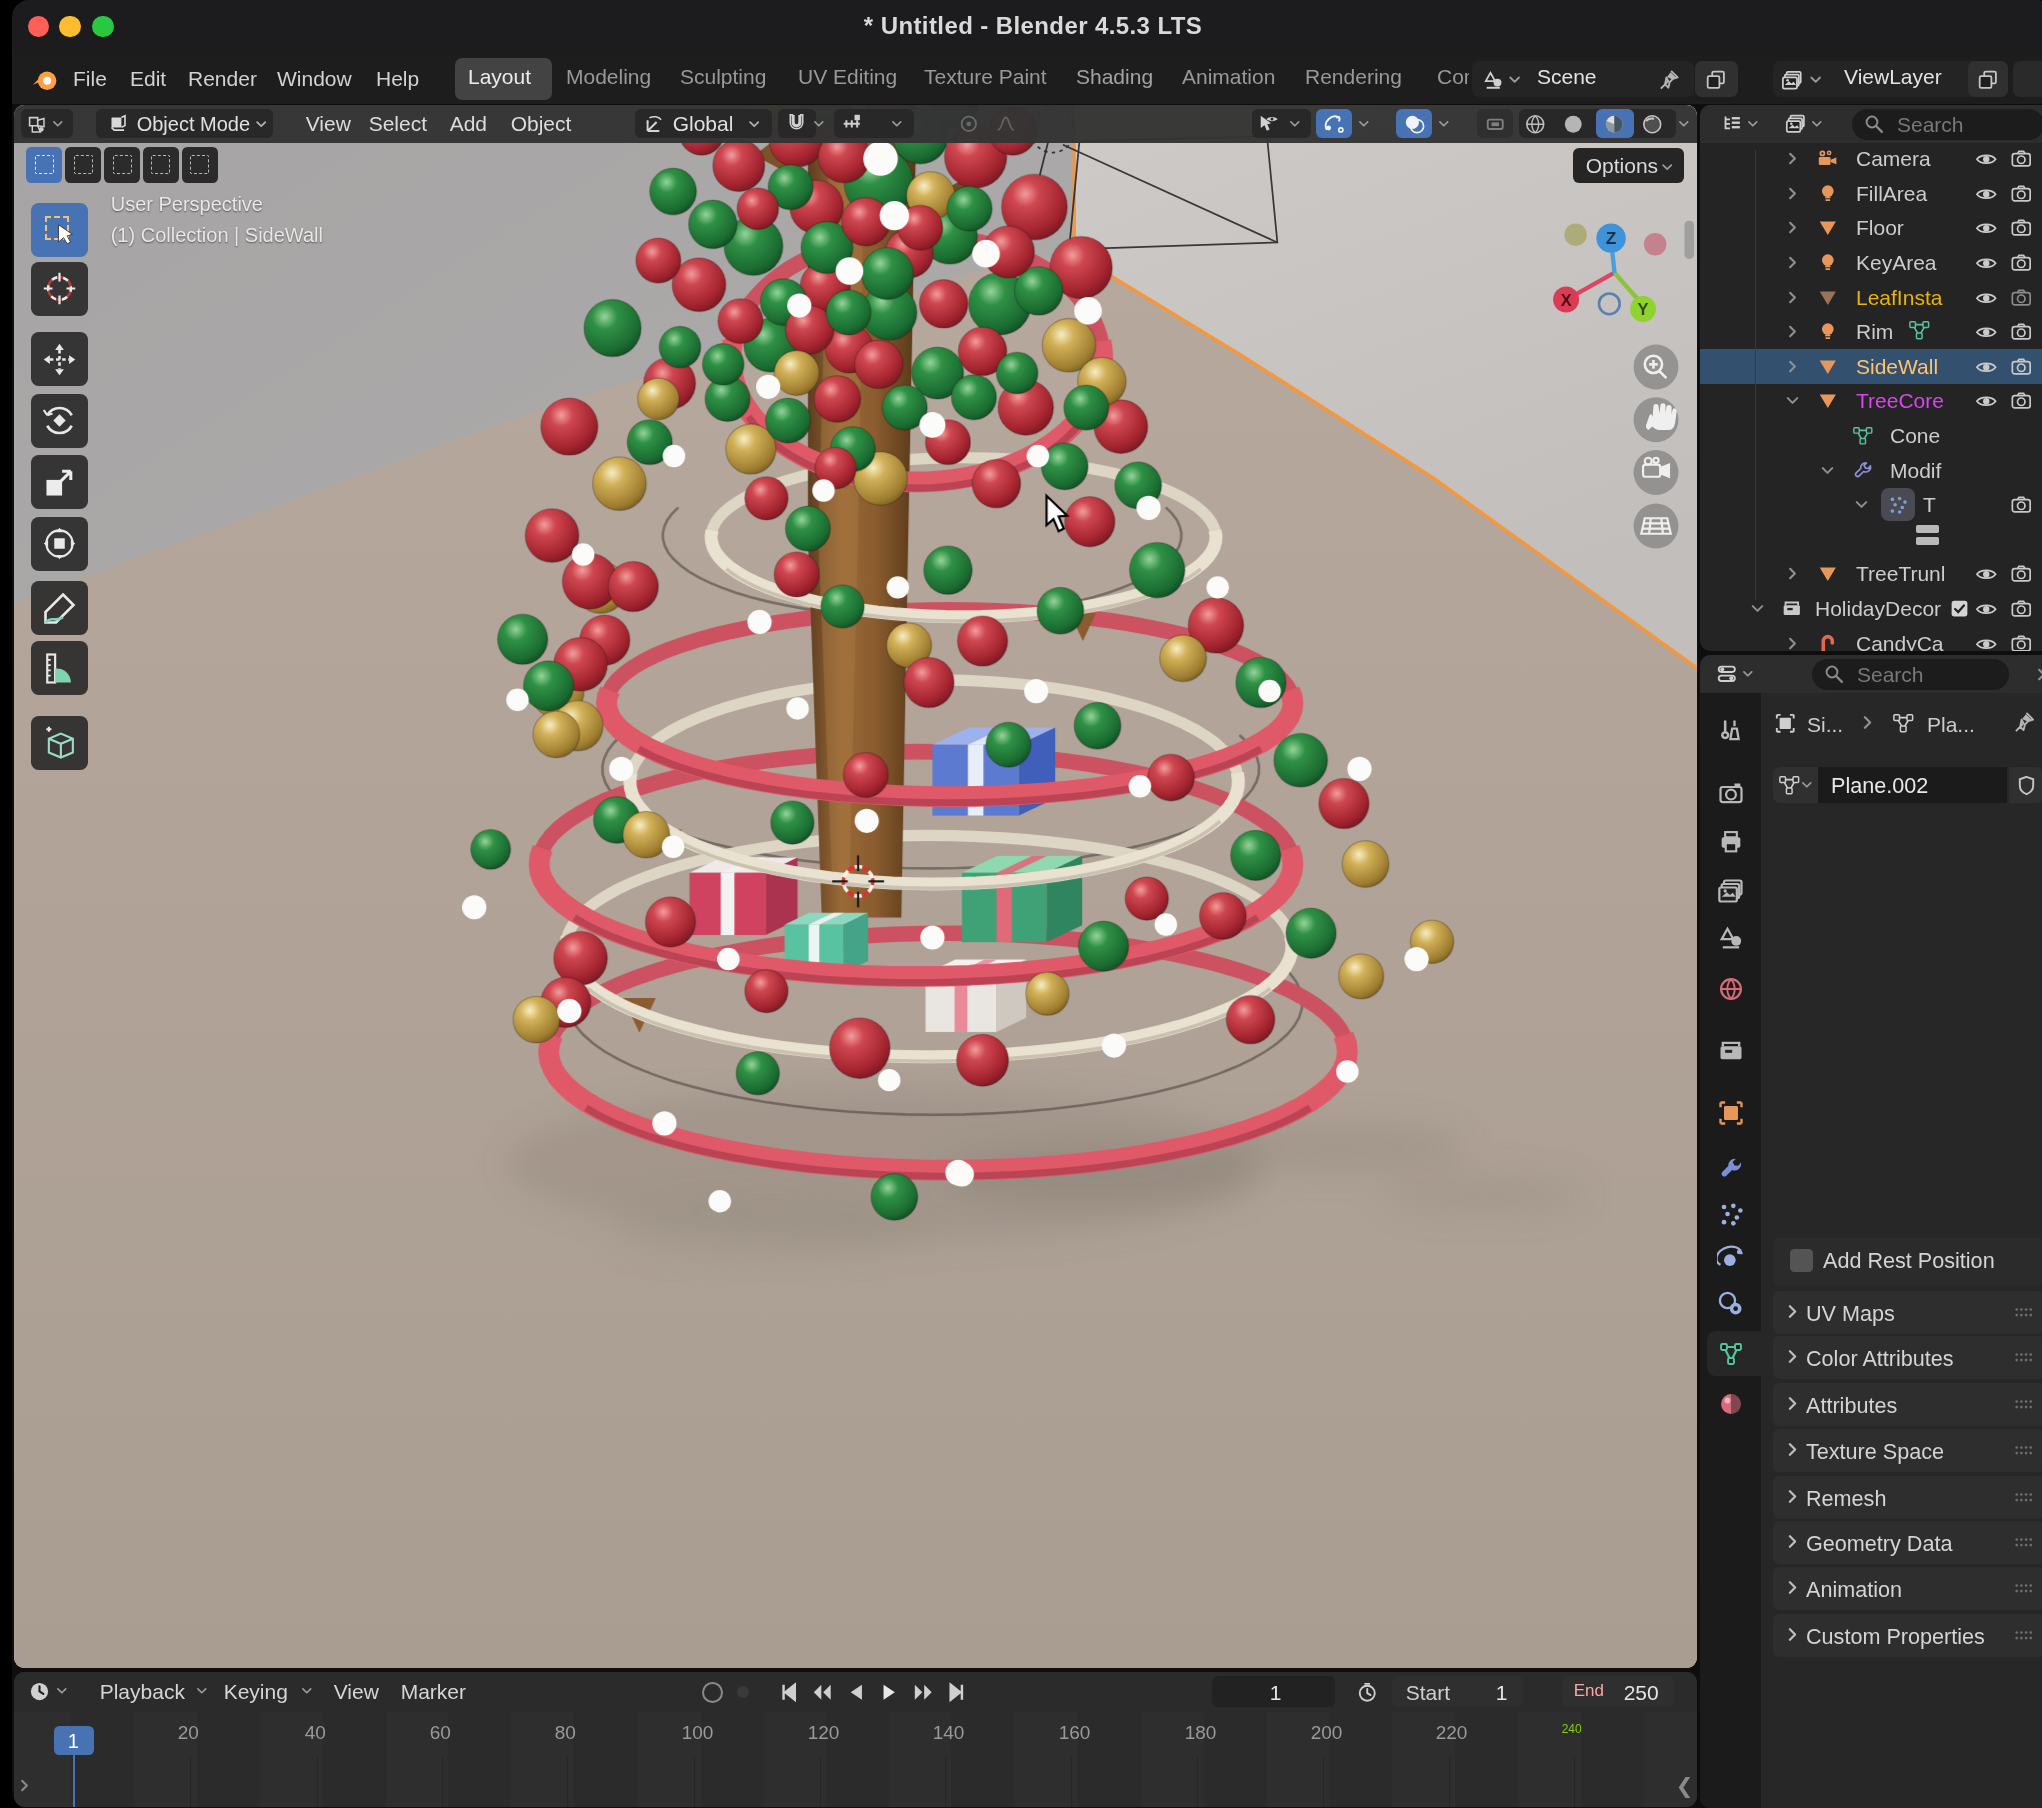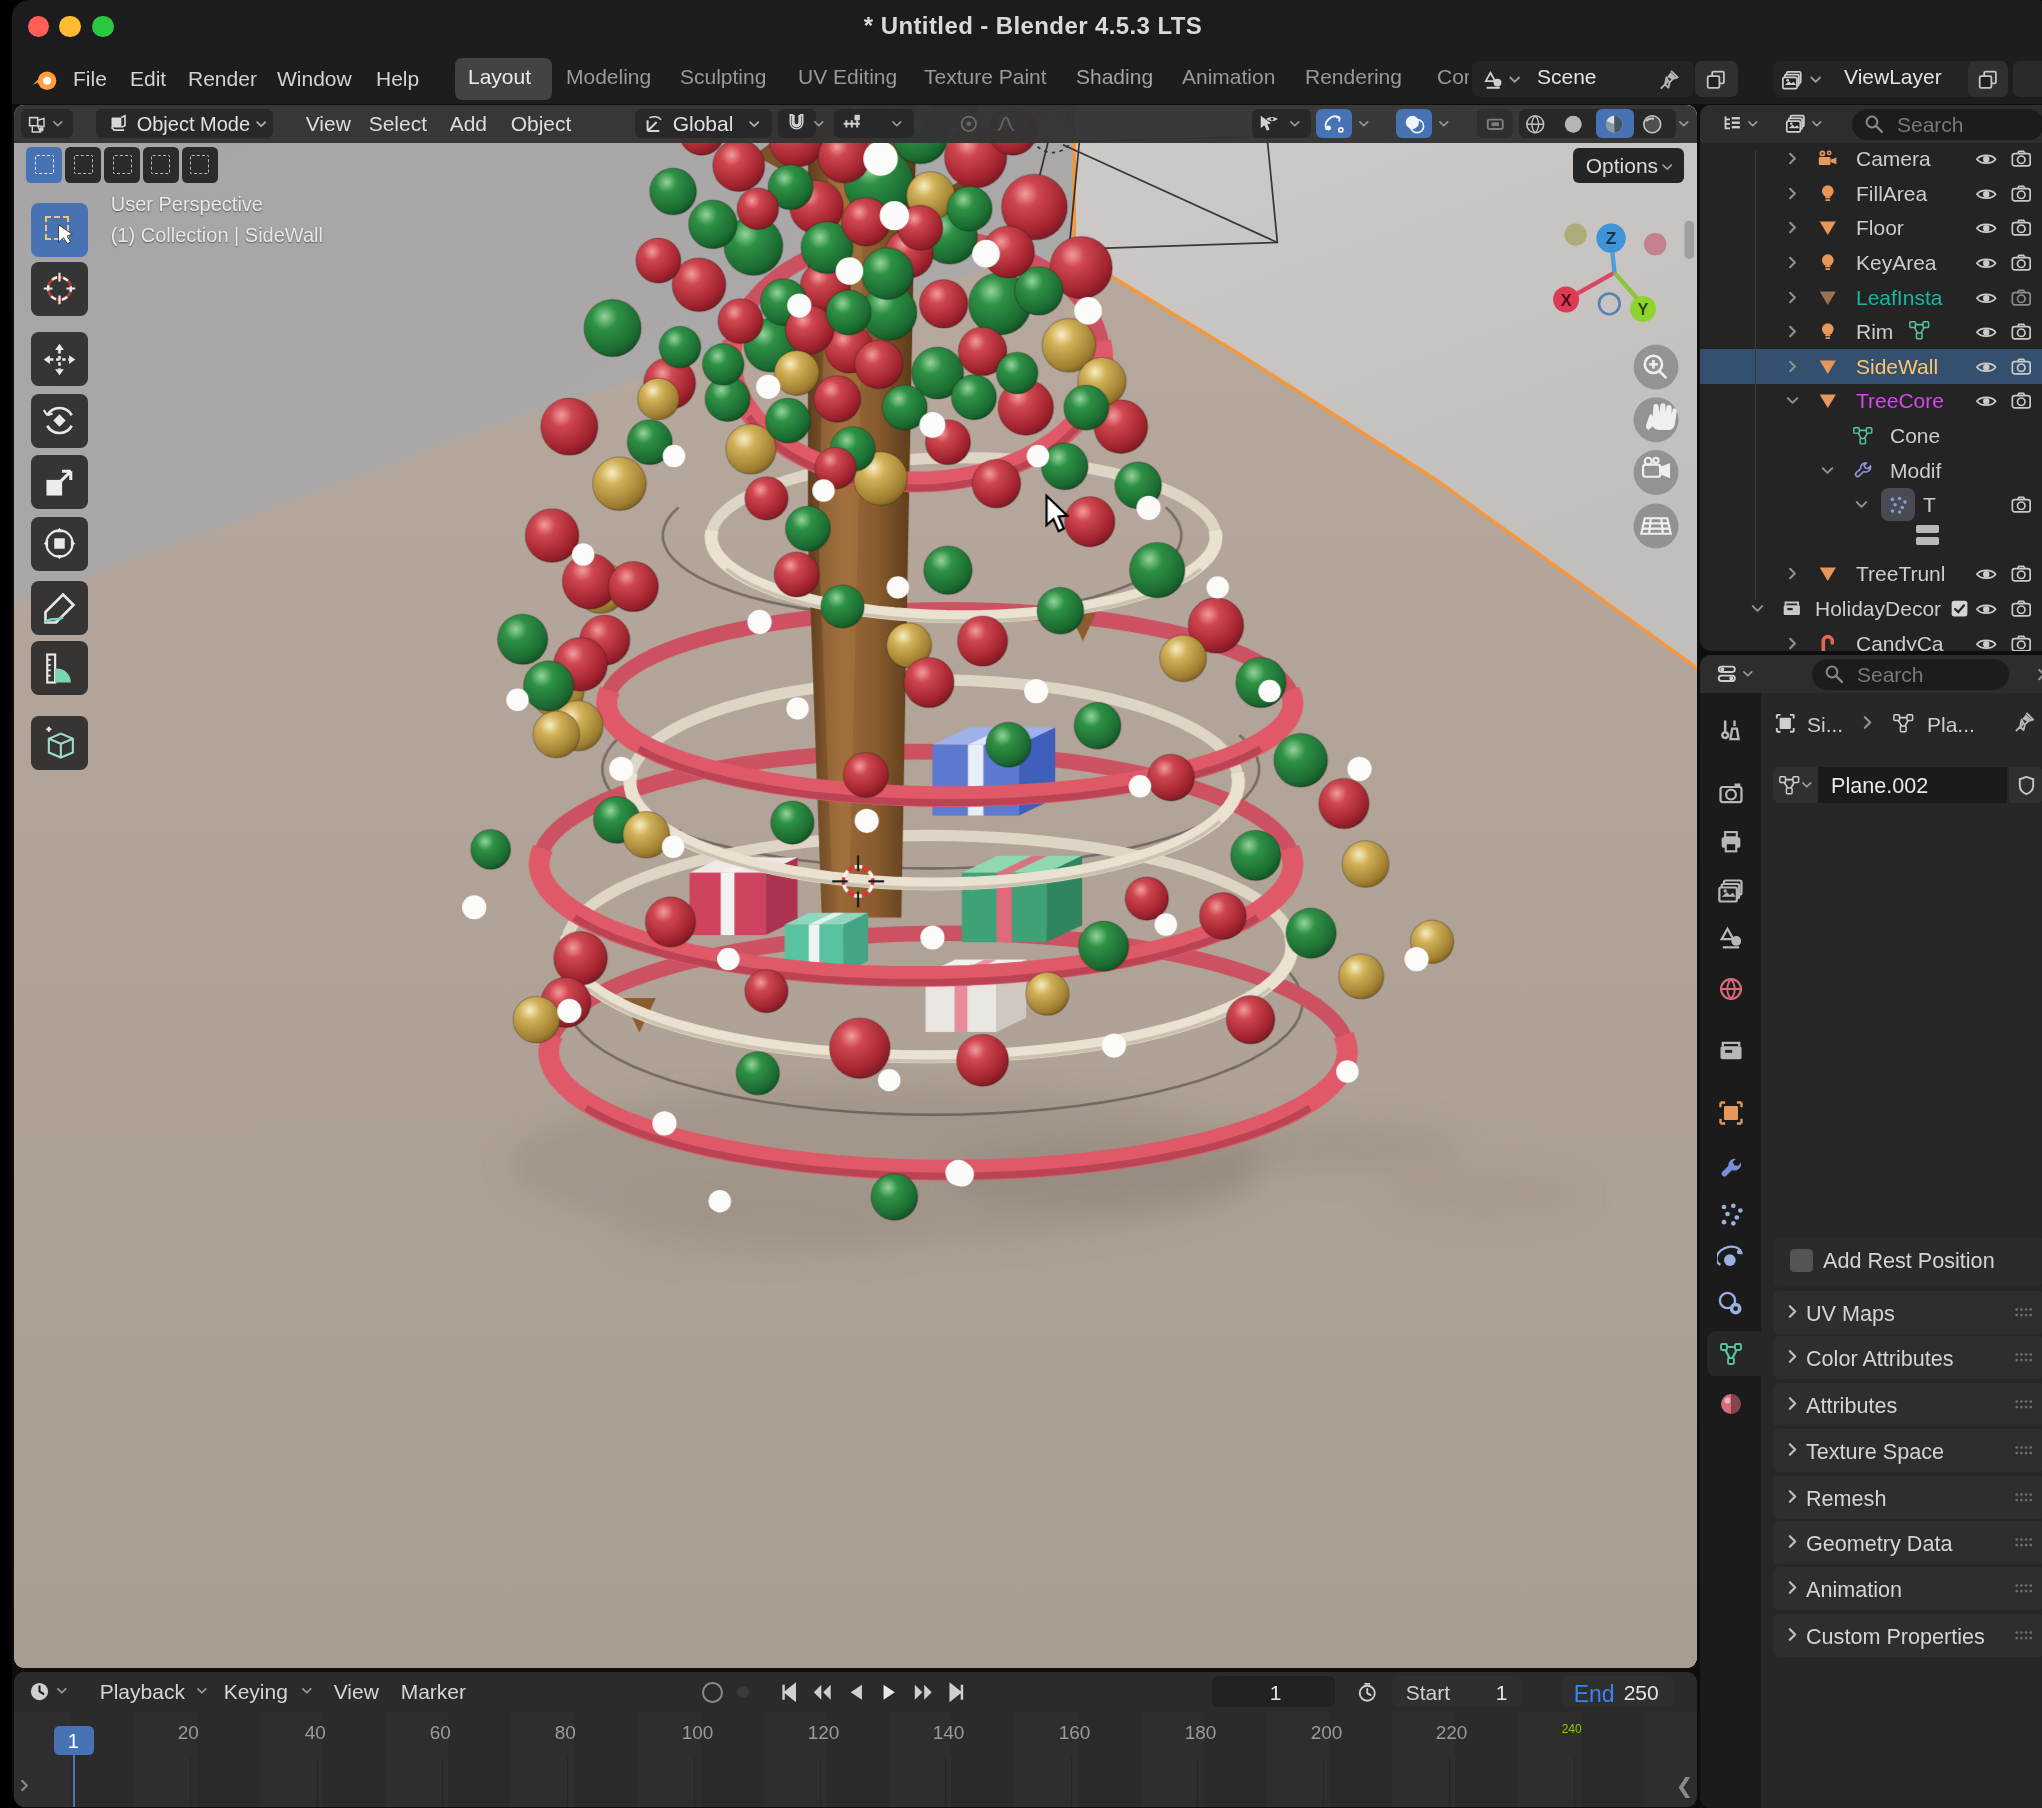--- a/index.html
+++ b/index.html
@@ -859,21 +859,21 @@
           <use href="#i-cam"></use>
         </svg>
       </div>
       <div class="orow" style="top:175px">
         <svg class="ic" style="left:83px;top:7.8px;width:19px;height:19px;color:#909090" viewBox="0 0 22 22" width="19" height="19">
           <use href="#i-chev-r"></use>
         </svg>
         <svg class="ic" style="left:117px;top:7px;width:21.6px;height:21.6px;color:#9a7355" viewBox="0 0 25 25" width="21.6" height="21.6">
           <use href="#i-mesh"></use>
         </svg>
-        <div class="lbl" style="left:156px;color:#14b8a6">LeafInsta</div>
+        <div class="lbl" style="left:156px;color:#eab308">LeafInsta</div>
         <svg class="ic" style="left:275px;top:7px;width:22.5px;height:22.5px;color:#c9c9c9" viewBox="0 0 26 26" width="22.5" height="22.5">
           <use href="#i-eye"></use>
         </svg>
         <svg class="ic" style="left:310px;top:7px;width:22.5px;height:22.5px;color:#8a8a8a" viewBox="0 0 26 26" width="22.5" height="22.5">
           <use href="#i-cam"></use>
         </svg>
       </div>
       <div class="orow" style="top:209px">
         <svg class="ic" style="left:83px;top:7.8px;width:19px;height:19px;color:#909090" viewBox="0 0 22 22" width="19" height="19">
           <use href="#i-chev-r"></use>
@@ -1209,21 +1209,21 @@
       </svg>
       <div class="abs" style="left:1198px;top:4.3px;width:123px;height:31px;background:#222;border-radius:6px"></div>
       <div class="t" style="left:1256px;top:8.6px;font-size:21px;color:#e5e5e5">1</div>
       <svg class="ic" style="left:1342px;top:8.6px;width:22.5px;height:22.5px;color:#cfcfcf" viewBox="0 0 26 26" width="22.5" height="22.5">
         <use href="#i-clock"></use>
       </svg>
       <div class="abs" style="left:1378px;top:4.3px;width:131px;height:31px;background:#2f2f2f;border-radius:6px"></div>
       <div class="t" style="left:1392px;top:8.6px;font-size:21px;color:#cfcfcf">Start</div>
       <div class="t" style="left:1482px;top:8.6px;font-size:21px;color:#e5e5e5">1</div>
       <div class="abs" style="left:1548px;top:4.3px;width:112px;height:31px;background:#2f2f2f;border-radius:6px"></div>
-      <div class="t" style="left:1560px;top:8.6px;font-size:23px;color:#3b82f6">End</div>
+      <div class="t" style="left:1560px;top:8.6px;font-size:17px;color:#fca5a5">End</div>
       <div class="t" style="left:1610px;top:8.6px;font-size:21px;color:#e5e5e5">250</div>
       <div class="abs" style="left:0;top:40px;width:1683px;height:95px;background:#2e2e2e"></div>
       <div class="abs" style="left:57px;top:40px;width:63px;height:95px;background:#2b2b2b"></div>
       <div class="abs" style="left:183px;top:40px;width:63px;height:95px;background:#2b2b2b"></div>
       <div class="abs" style="left:309px;top:40px;width:63px;height:95px;background:#2b2b2b"></div>
       <div class="abs" style="left:434px;top:40px;width:63px;height:95px;background:#2b2b2b"></div>
       <div class="abs" style="left:560px;top:40px;width:63px;height:95px;background:#2b2b2b"></div>
       <div class="abs" style="left:687px;top:40px;width:63px;height:95px;background:#2b2b2b"></div>
       <div class="abs" style="left:812px;top:40px;width:63px;height:95px;background:#2b2b2b"></div>
       <div class="abs" style="left:937px;top:40px;width:63px;height:95px;background:#2b2b2b"></div>

